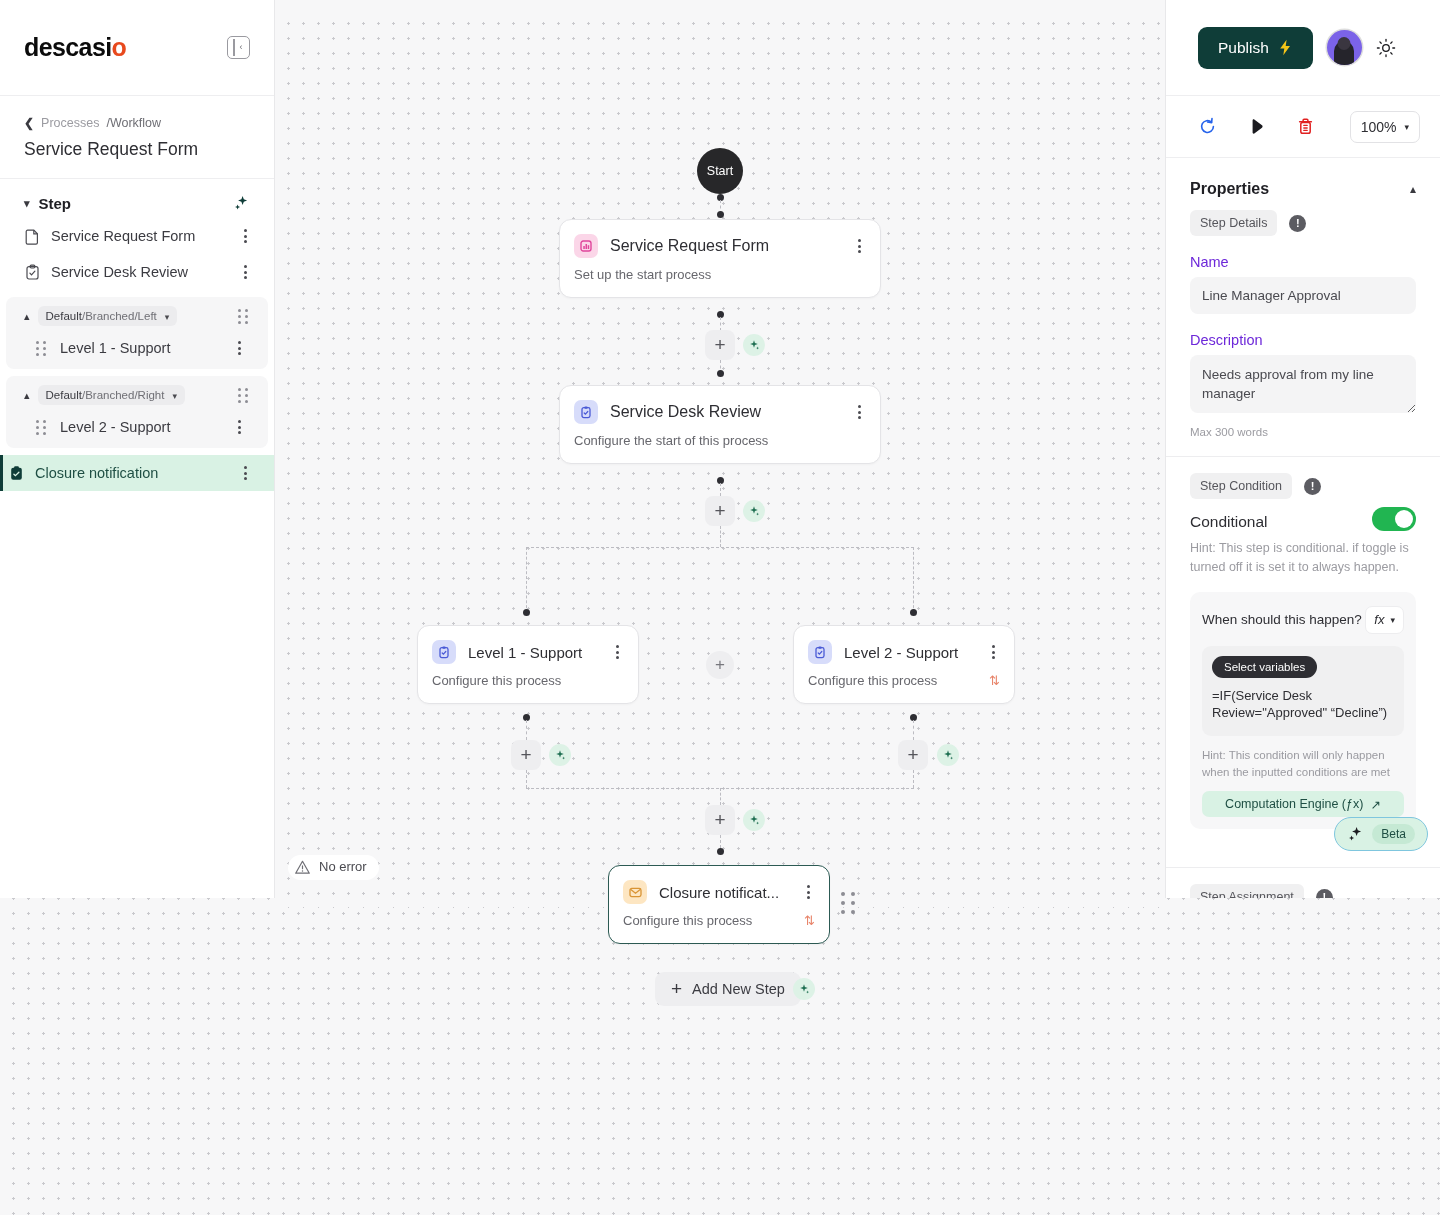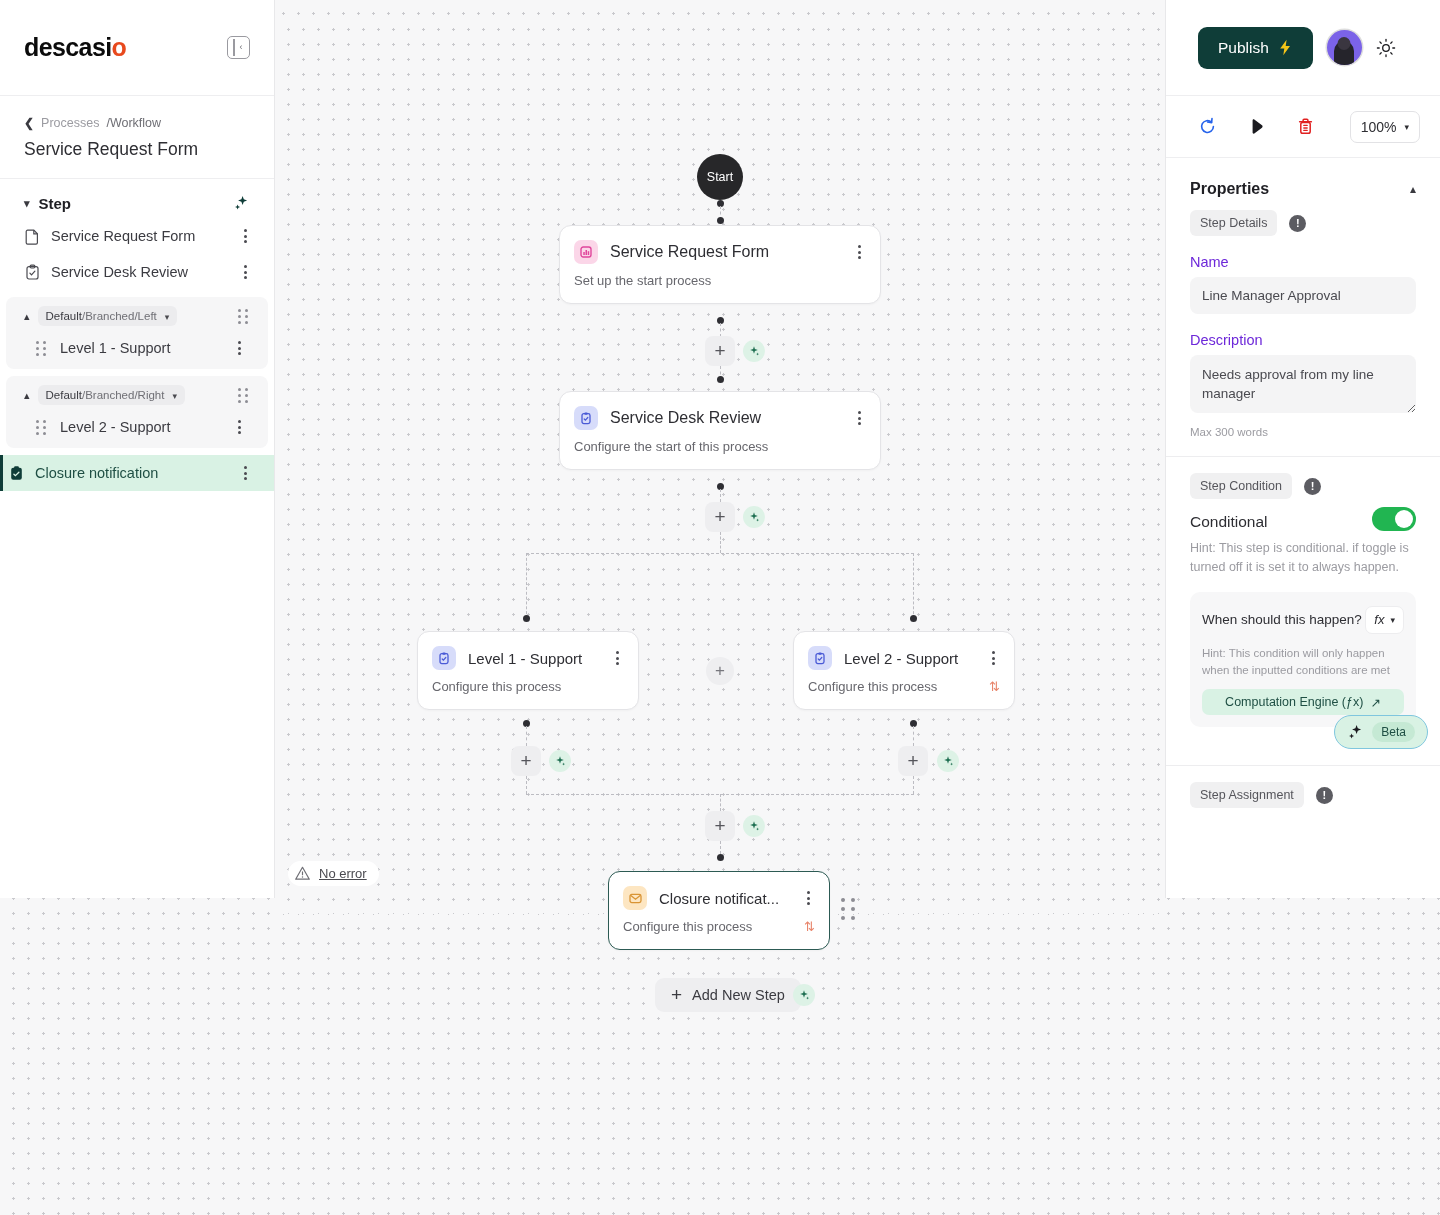--- a/index.html
+++ b/index.html
@@ -152,21 +152,21 @@
     margin-top:10px; background:#d9f2e4; color:#1f4f44; border-radius:7px; height:26px;
     display:flex;align-items:center;justify-content:center;gap:7px;font-size:12.5px; cursor:pointer;
   }
   .beta {
     position:absolute; right:-12px; bottom:-22px; background:#d9f2e4; border:1.4px solid #7fc6de;
     border-radius:18px; height:34px; padding: 0 12px; display:flex;align-items:center;gap:8px; cursor:pointer;
   }
   .beta .tag { background:#c5e9d4; border-radius:11px; padding: 3px 9px; font-size:12px; color:#1f4f44;}
   .divider2 { height:1px; background:#ededef; margin: 38px 0 16px; }
   
-  #flow { position:absolute; left:275px; top:16px; width:890px; height:898px; }
+  #flow { position:absolute; left:275px; top:10px; width:890px; height:898px; }
   #flow-bg {
     position:absolute; inset:0;
     background-color:#f7f7f8;
     background-image: radial-gradient(#c9c9cd 1.1px, transparent 1.1px);
     background-size:15px 15px; background-position:6px 6px;
   }
   .fl { position:absolute; }
   .start-node {
     width:46px;height:46px;border-radius:50%;background:#272729;color:#fff;
     display:flex;align-items:center;justify-content:center;font-size:12.5px; cursor:pointer;
@@ -194,22 +194,22 @@
   }
   .plusround {
     width:28px;height:28px;border-radius:50%;background:#eeeef0; display:flex;align-items:center;justify-content:center;
     font-size:17px;color:#77777d; cursor:pointer; position:absolute;
   }
   .aibtn {
     width:22px;height:22px;border-radius:50%;background:#ddf2e6; display:flex;align-items:center;justify-content:center;
     cursor:pointer; position:absolute;
   }
   .noerr {
-    position:absolute; display:flex; align-items:center; gap:8px;
-    background:#fff; border-radius:14px; padding: 4px 12px 4px 6px; font-size:13px; color:#4a4a50;text-decoration:underline;
+    position:absolute; display:flex; gap:8px;
+    background:#fff; border-radius:14px; padding: 4px 12px 4px 6px; font-size:13px; color:#4a4a50;
   }
   .addnew {
     position:absolute; background:#eeeef0; border-radius:9px; height:34px; padding: 0 16px;
     display:flex;align-items:center;gap:10px; font-size:14.5px; color:#3b3b41; cursor:pointer;
   }
   .dragh { position:absolute; display:grid; grid-template-columns:4px 4px; gap:5px 6px; cursor:grab;}
   .dragh i { width:4px;height:4px;border-radius:50%;background:#8d8d94; display:block;}
 </style>
 </head>
 <body>
@@ -655,20 +655,24 @@
     <div class="hint">Hint: This step is conditional. if toggle is turned off it is set it to always happen.</div>
 
     <div class="cond-card">
       <div class="cond-card-head">
         <span class="q">When should this happen?</span>
         <span class="fxsel">
           <span>fx</span>
           <span class="cv">▾</span>
         </span>
       </div>
+      <div class="formula-box">
+        <span class="selvar">Select variables</span>
+        <div class="formula">=IF(Service Desk Review="Approved"  “Decline”)</div>
+      </div>
       <div class="hint2">Hint: This condition will only happen when the inputted conditions are met</div>
       <div class="ce-chip">
         <span>Computation Engine (ƒx)</span>
         <span>↗</span>
       </div>
       <div class="beta">
         <svg width="17" height="17" viewBox="0 0 17 17">
             <path d="M9.6 1 L10.8 4.3 L14.1 5.5 L10.8 6.7 L9.6 10 L8.4 6.7 L5.1 5.5 L8.4 4.3 Z" fill="#1b1b1f"></path>
             <path d="M4.6 9.5 L5.3 11.3 L7.1 12 L5.3 12.7 L4.6 14.5 L3.9 12.7 L2.1 12 L3.9 11.3 Z" fill="#1b1b1f"></path>
           </svg>

